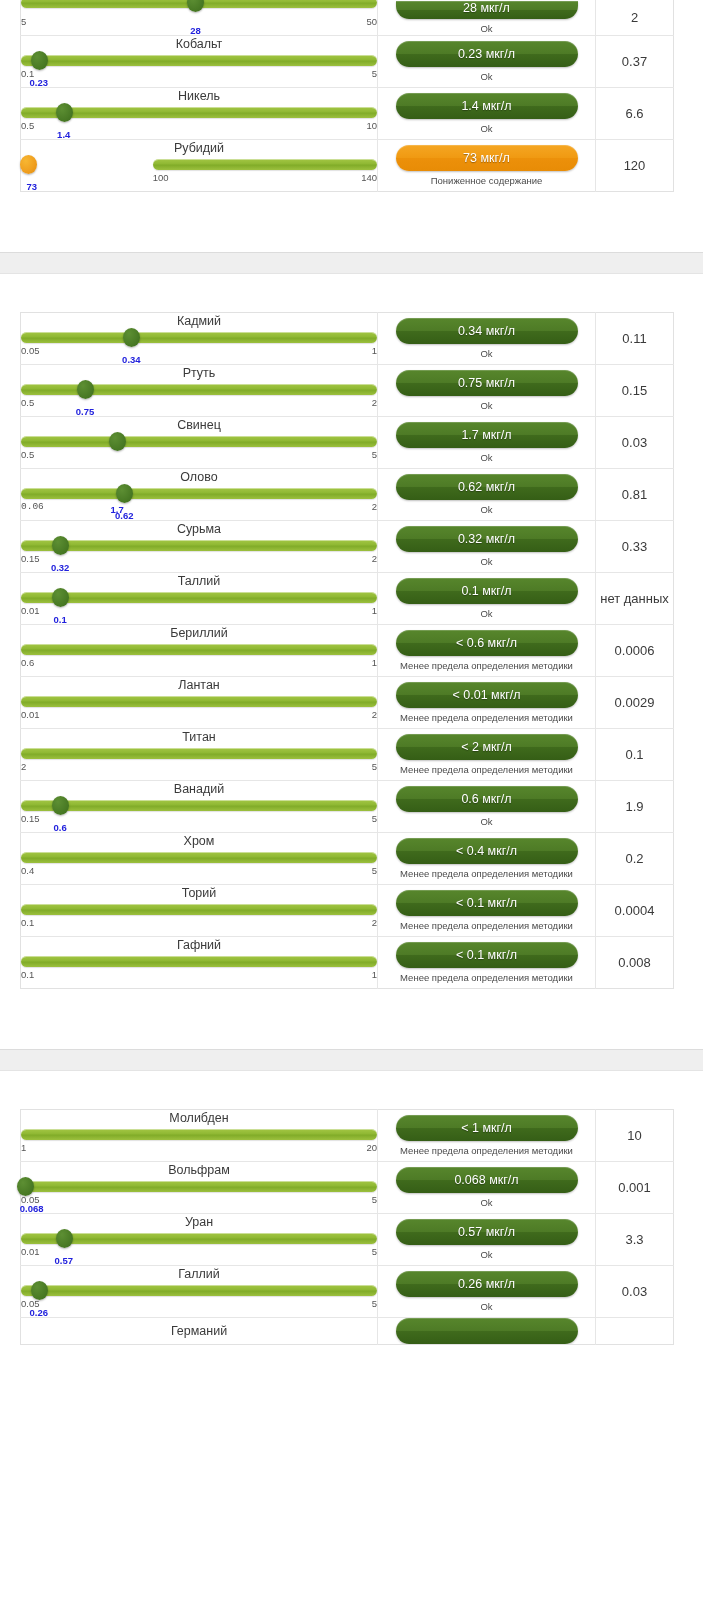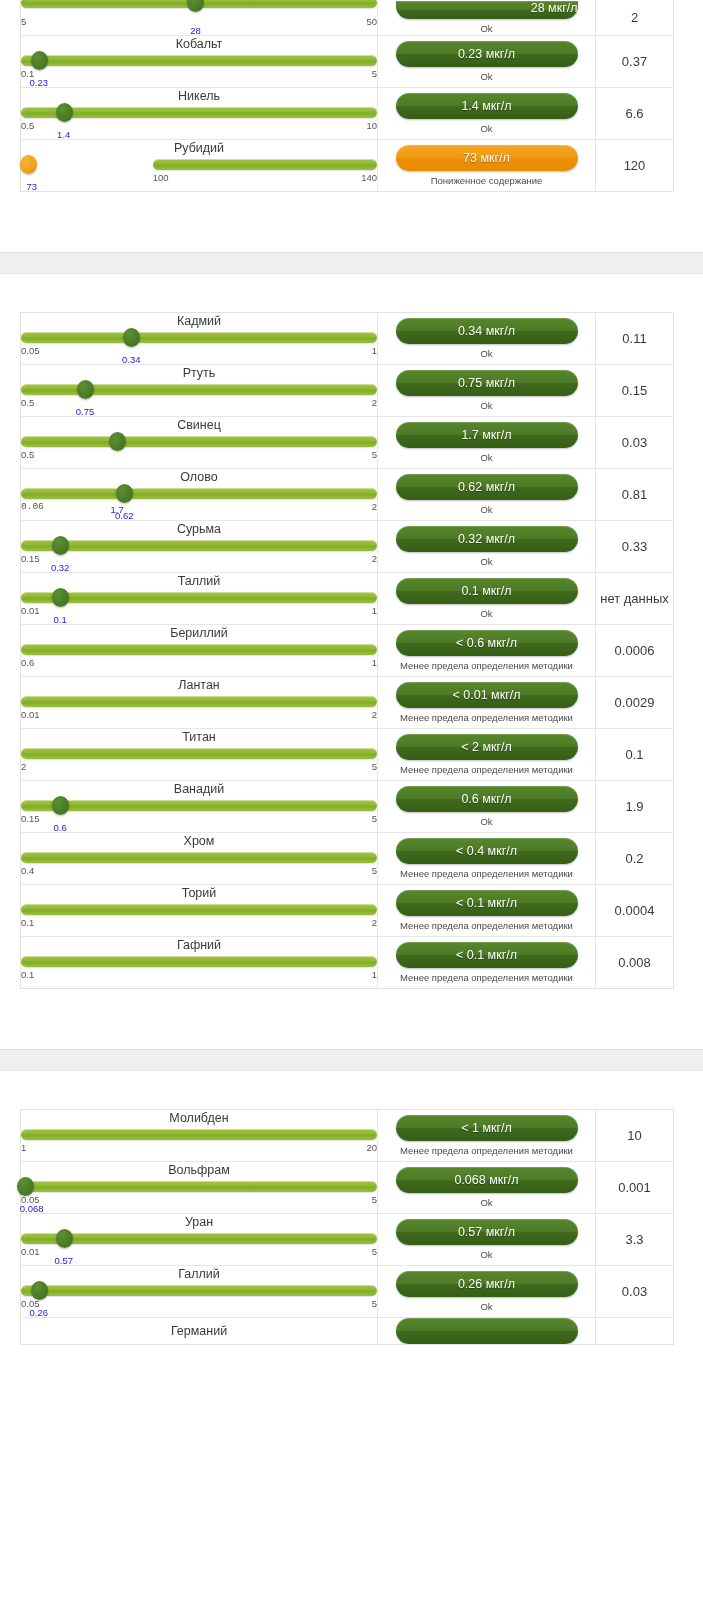--- a/index.html
+++ b/index.html
@@ -101,21 +101,21 @@
   .tick-max { position: absolute; right: 0; }
   .val-row {
     position: absolute;
     left: 0; right: 0; top: 24px;
     height: 12px;
   }
   .val-label {
     position: absolute;
     font-size: 9.5px;
     color: #2222dd;
-    font-weight: normal;
+    font-weight: bold;
     transform: translateX(-50%);
     white-space: nowrap;
   }
 
   
   .pill {
     display: block;
     margin: 0 auto;
     width: 182px;
     height: 26px;
@@ -169,21 +169,21 @@
                   <div class="tick-row">
                     <span class="tick-min" style="left: 0%;">5</span>
                     <span class="tick-max">50</span>
                   </div>
                   <div class="val-row">
                     <span class="val-label" style="left: 49%;">28</span>
                   </div>
                 </div>
               </td>
               <td class="cell-status" style="padding-top: 0px;">
-                <span class="pill" style="height: 18px; line-height: 14px; border-radius: 0px 0px 13px 13px; text-align: right;">28 мкг/л</span>
+                <span class="pill" style="height: 18px; line-height: 14px; border-radius: 0px 0px 13px 13px;">28 мкг/л</span>
                 <span class="status-note">Ok</span>
               </td>
               <td class="cell-norm" style="padding-top: 0px;">
                 <div class="norm-val">2</div>
               </td>
             </tr>
             <tr>
               <td class="cell-slider">
                 <div class="slider-name">Кобальт</div>
                 <div class="slider-wrap">

